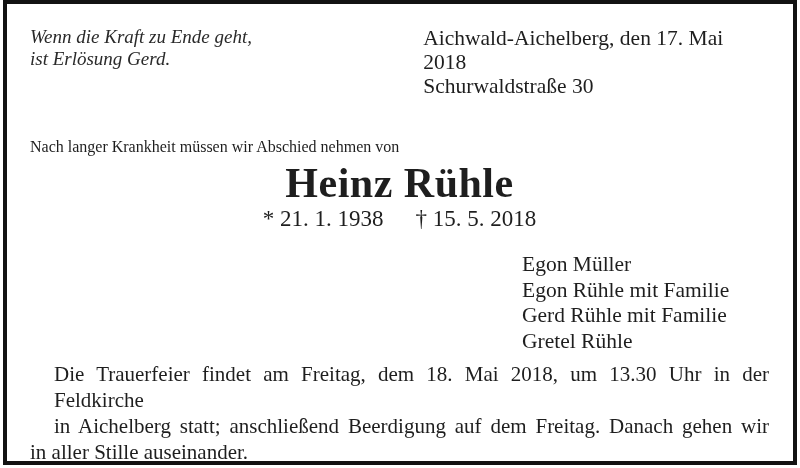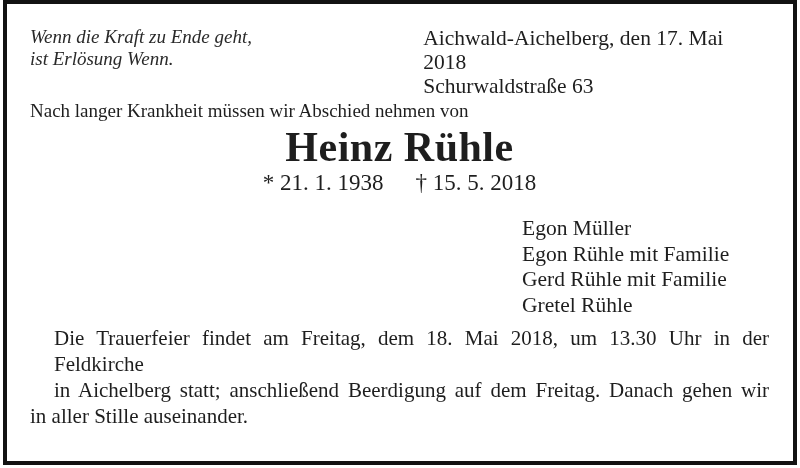--- a/index.html
+++ b/index.html
@@ -36,21 +36,22 @@
     font-size: 19px;
     line-height: 22px;
     color: #2a2a2a;
   }
   .dateline {
     font-size: 21.5px;
     line-height: 24px;
     margin-left: 16px;
   }
   .intro {
-    font-size: 19px;
+    margin-top: 36px;
+    font-size: 16px;
     line-height: 26px;
   }
   .deceased-name {
     margin-top: 0;
     text-align: center;
     font-size: 42px;
     line-height: 46px;
     font-weight: bold;
     letter-spacing: 0.5px;
   }
@@ -80,25 +81,25 @@
   }
 </style>
 </head>
 <body>
 
 <div class="sheet">
 
   <div class="header-row">
     <div class="epigraph">
       <div>Wenn die Kraft zu Ende geht,</div>
-      <div>ist Erlösung Wenn.</div>
+      <div>ist Erlösung Gerd.</div>
     </div>
     <div class="dateline">
       <div>Aichwald-Aichelberg, den 17. Mai 2018</div>
-      <div>Schurwaldstraße 63</div>
+      <div>Schurwaldstraße 30</div>
     </div>
   </div>
 
   <div class="intro">Nach langer Krankheit müssen wir Abschied nehmen von</div>
 
   <div class="deceased-name">Heinz Rühle</div>
 
   <div class="life-dates">
     <span>* 21. 1. 1938</span>
     <span>† 15. 5. 2018</span>

